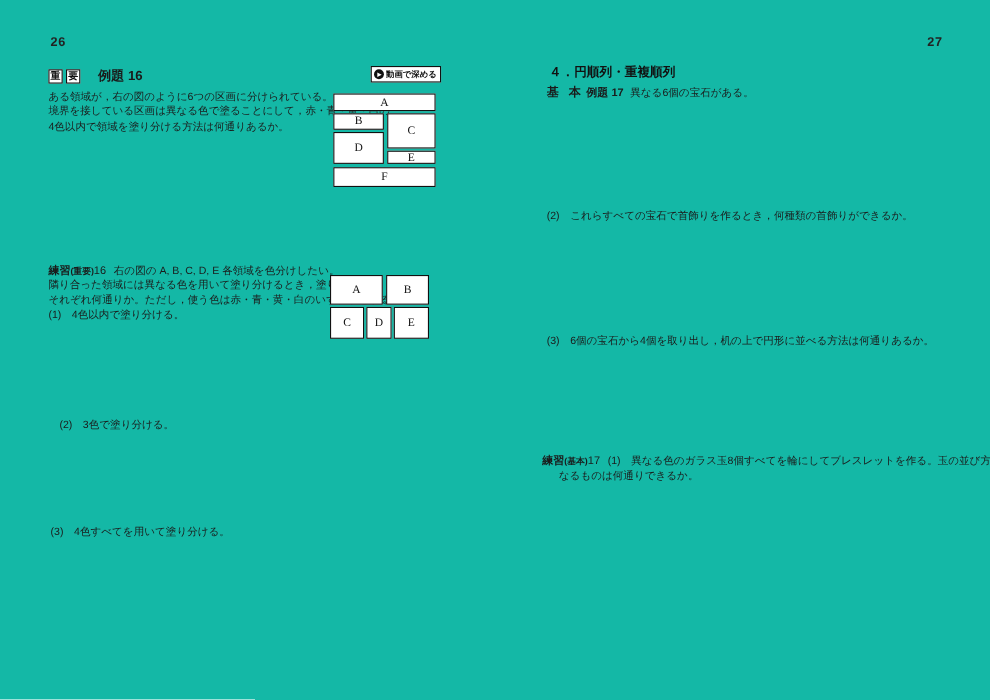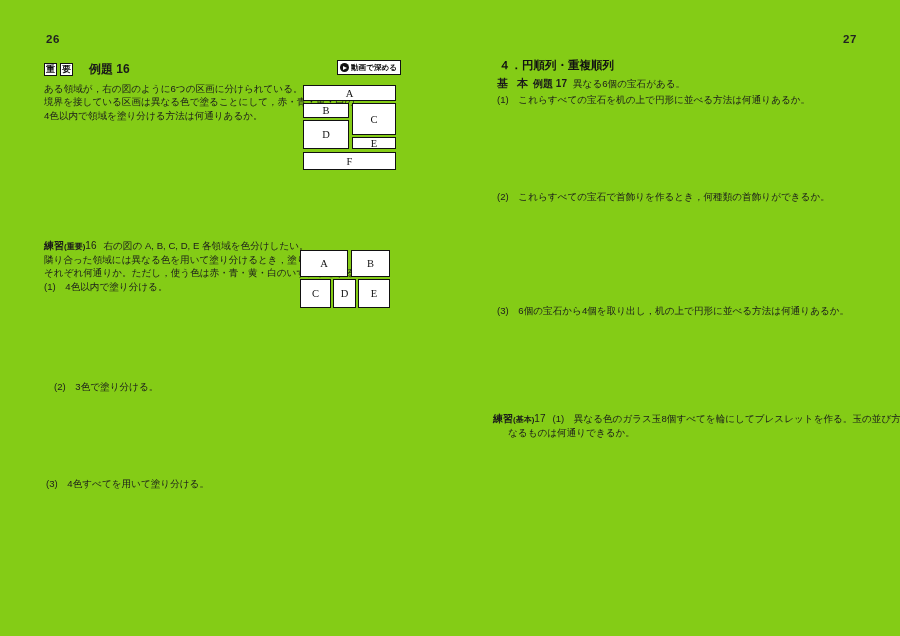--- a/index.html
+++ b/index.html
@@ -2,21 +2,21 @@
 <html><head>
 <meta charset="utf-8">
 <style>
   * { margin: 0; padding: 0; box-sizing: border-box; }
   html, body { background: #ffffff; }
   body { font-family: "Liberation Sans", "DejaVu Sans", sans-serif; color: #1a1a1a; }
   .spread {
     position: relative;
     width: 900px;
     height: 636px;
-    background: #84cc16;
+    background: #14b8a6;
     overflow: hidden;
   }
   .abs { position: absolute; }
   .pagenum {
     font-size: 11.5px;
     font-weight: bold;
     color: #222;
     letter-spacing: 0.5px;
   }
   .body-line {
@@ -161,21 +161,20 @@
   <div class="abs pagenum" style="left:843px; top:33px;">27</div>
 
   <div class="abs section-title" style="left:499px; top:58px;">４．円順列・重複順列</div>
 
   <div class="abs inline-row" style="left:497px; top:76px;">
     <span class="basic-badge">基 本</span>
     <span class="ex-title" style="font-size:10px; margin-left:2px; margin-right:6px;">例題 17</span>
     <span class="body-line">異なる6個の宝石がある。</span>
   </div>
 
-  <div class="abs body-line" style="left:497px; top:93px;">(1)　これらすべての宝石を机の上で円形に並べる方法は何通りあるか。</div>
   <div class="abs body-line" style="left:497px; top:190px;">(2)　これらすべての宝石で首飾りを作るとき，何種類の首飾りができるか。</div>
   <div class="abs body-line" style="left:497px; top:304px;">(3)　6個の宝石から4個を取り出し，机の上で円形に並べる方法は何通りあるか。</div>
 
   <div class="abs inline-row" style="left:493px; top:412px;">
     <span class="prac-label">練習</span>
     <span class="prac-tag">(基本)</span>
     <span class="prac-num" style="margin-right:7px;">17</span>
     <span class="body-line">(1)　異なる色のガラス玉8個すべてを輪にしてブレスレットを作る。玉の並び方の異</span>
   </div>
   <div class="abs body-line" style="left:508px; top:426px;">なるものは何通りできるか。</div>

